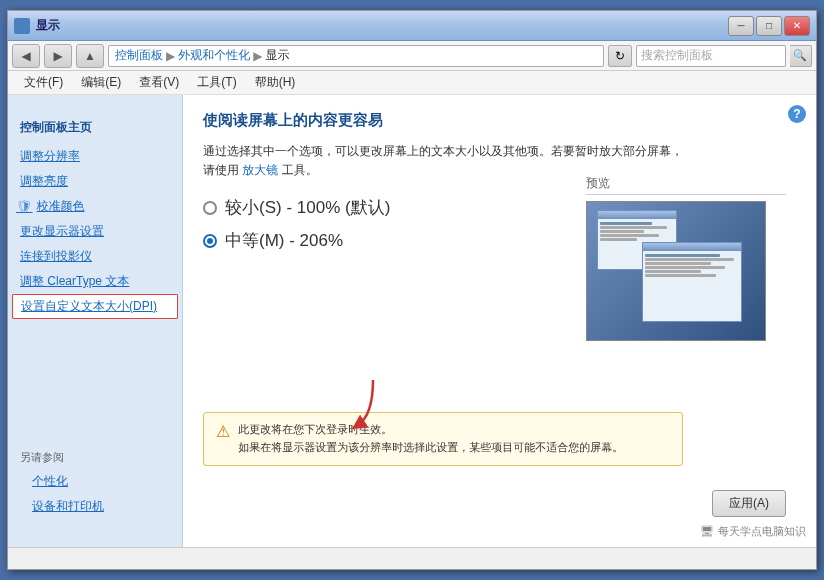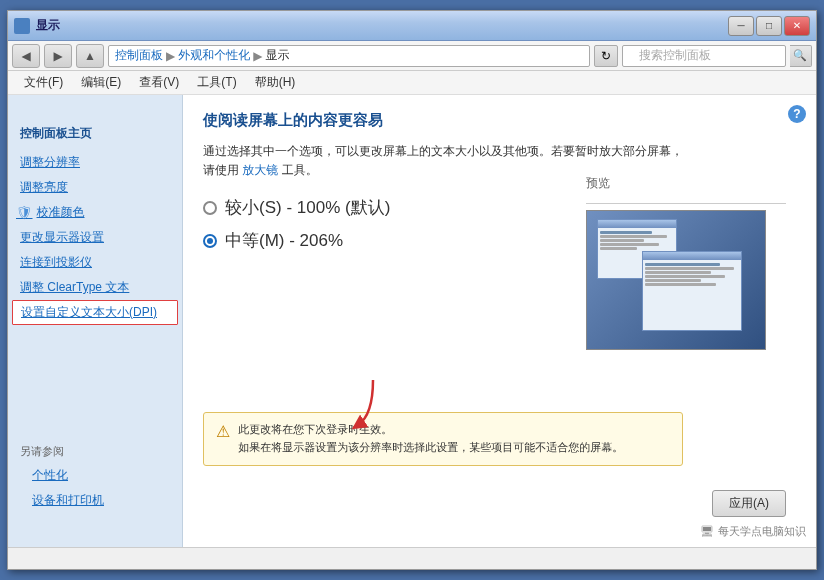--- a/index.html
+++ b/index.html
@@ -110,28 +110,28 @@
       background: linear-gradient(to bottom, #e8e8e8, #d0d0d0);
       border: 1px solid #aaa;
       border-radius: 2px;
       cursor: pointer;
       display: flex;
       align-items: center;
       justify-content: center;
       font-size: 12px;
     }
     .search-box {
-      width: 164px;
+      width: 150px;
       height: 22px;
       border: 1px solid #aaa;
       border-radius: 2px;
       display: flex;
       align-items: center;
       background: white;
-      padding: 0 16px;
+      padding: 0 4px;
       font-size: 12px;
       color: #aaa;
     }
     .search-icon-wrap {
       width: 22px;
       height: 22px;
       background: linear-gradient(to bottom, #e8e8e8, #d0d0d0);
       border: 1px solid #aaa;
       border-left: none;
       border-radius: 0 2px 2px 0;
@@ -165,21 +165,21 @@
       display: flex;
       flex: 1;
       overflow: hidden;
     }
 
     
     .sidebar {
       width: 175px;
       background: #dce8f5;
       border-right: 1px solid #c0d0e0;
-      padding: 26px 0;
+      padding: 20px 0;
       display: flex;
       flex-direction: column;
     }
     .sidebar-title {
       font-size: 12px;
       font-weight: bold;
       color: #1a5090;
       padding: 4px 12px 8px;
     }
     .sidebar-link {
@@ -292,21 +292,21 @@
       position: absolute;
       right: 30px;
       top: 80px;
       width: 200px;
     }
     .preview-label {
       font-size: 12px;
       color: #666;
       margin-bottom: 6px;
       border-bottom: 1px solid #ccc;
-      padding-bottom: 11px;
+      padding-bottom: 2px;
     }
     .preview-img {
       width: 180px;
       height: 140px;
       background: linear-gradient(135deg, #7090c0 0%, #5070a0 50%, #305080 100%);
       border: 1px solid #888;
       position: relative;
       overflow: hidden;
     }
     .preview-window {

